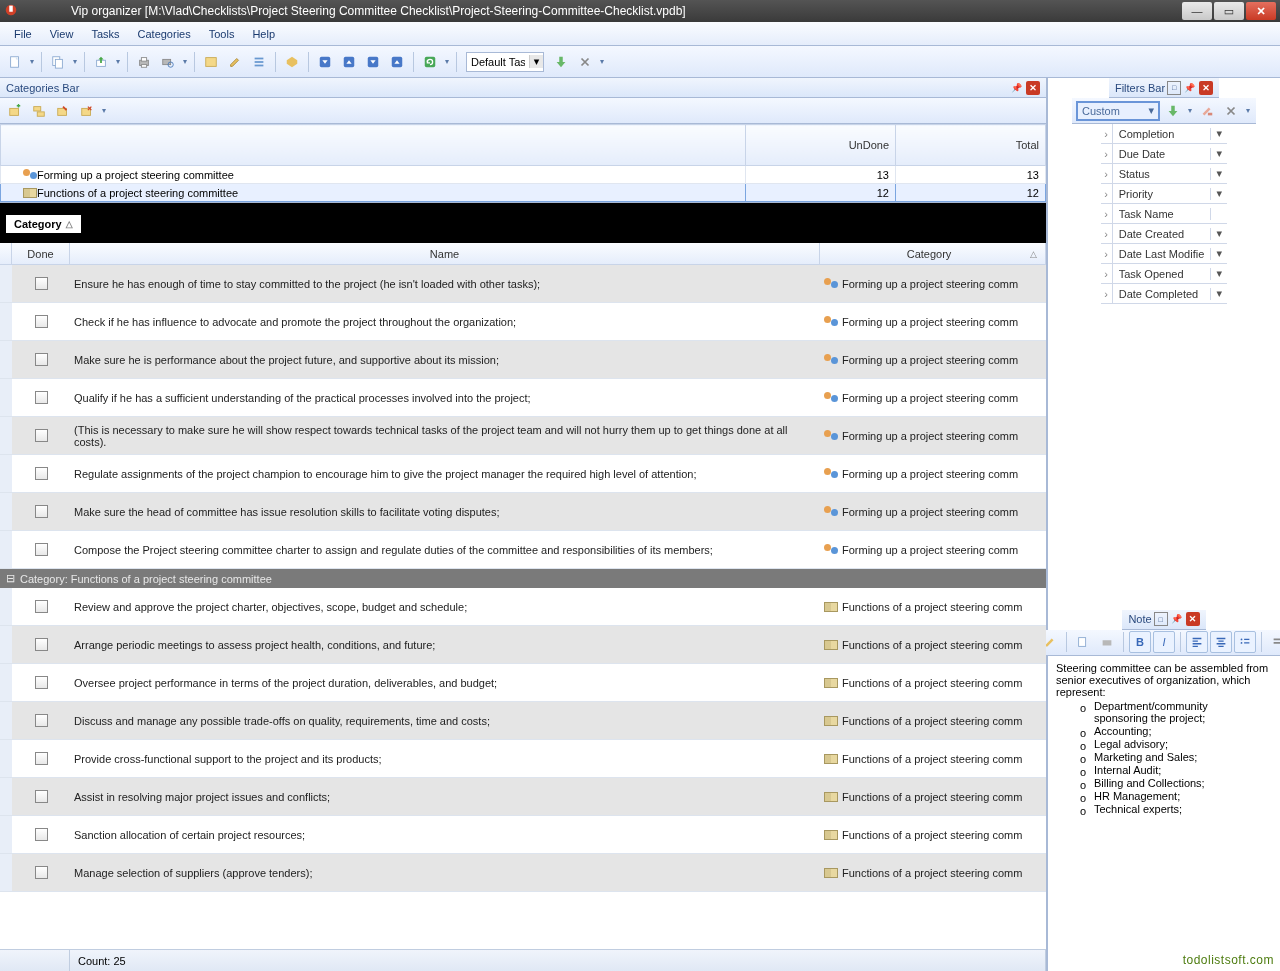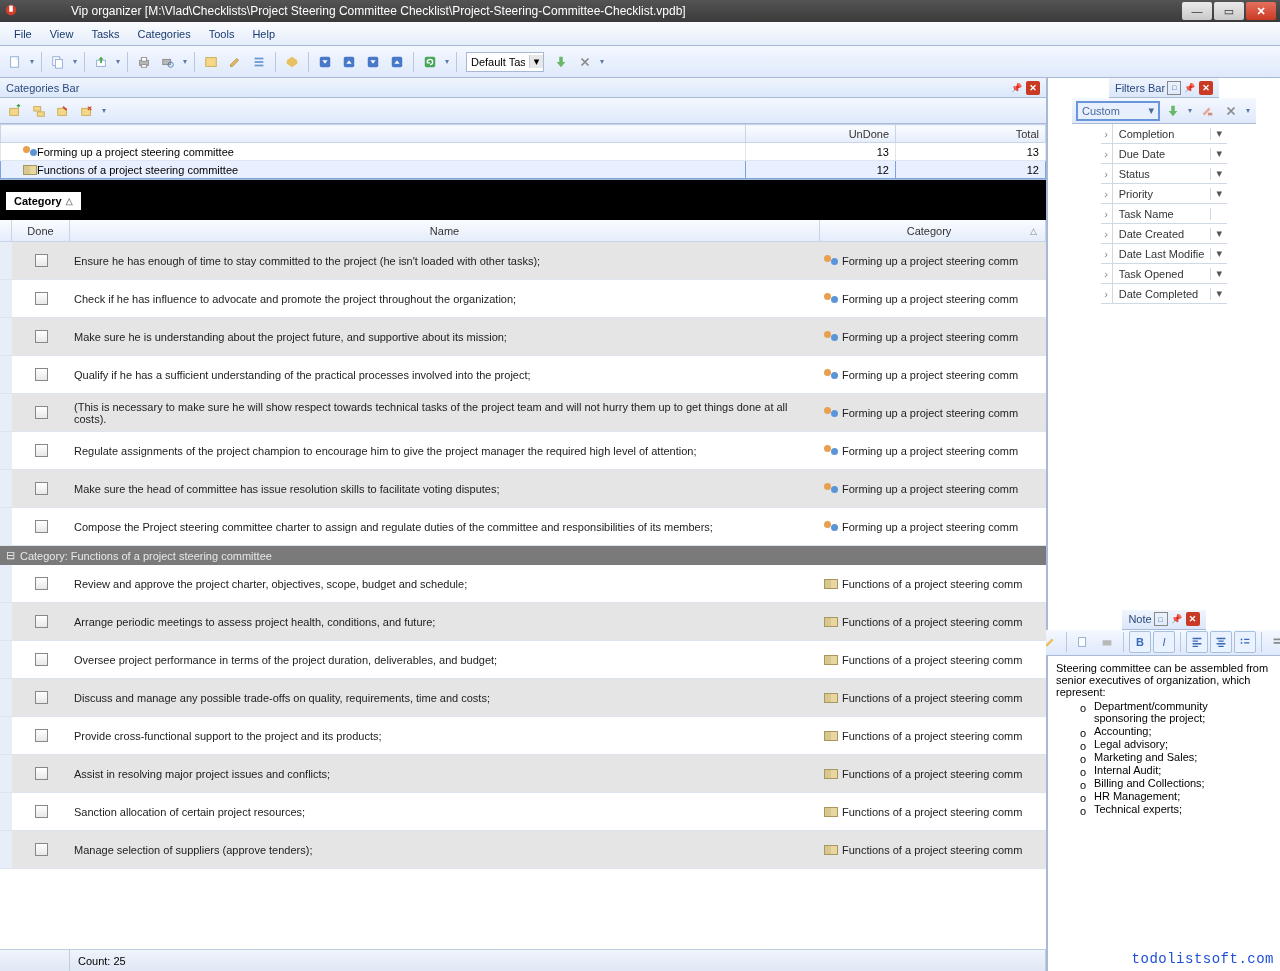--- a/index.html
+++ b/index.html
@@ -26,21 +26,21 @@
 .right { width: 232px; display: flex; flex-direction: column; align-items: center; }
 .panelhdr { height: 20px; background: linear-gradient(#f0f5fd,#dbe7fa); border-bottom: 1px solid #a8b9d6; display: flex; align-items: center; padding: 0 6px; color: #2a4a7e; }
 .panelhdr .ptitle { flex: 1; }
 .panelhdr .pbtn { width: 14px; height: 14px; margin-left: 2px; display: flex; align-items: center; justify-content: center; font-size: 9px; }
 .pbtn.pin { color: #5a7aa8; }
 .pbtn.x { background: #c93a25; color: #fff; border-radius: 2px; font-weight: bold; }
 .pbtn.max2 { border: 1px solid #888; font-size: 7px; }
 .subtool { height: 26px; background: linear-gradient(#f4f8ff,#dfe9fb); border-bottom: 1px solid #a8b9d6; display: flex; align-items: center; padding: 0 4px; gap: 2px; }
 .cattbl { background: #fff; border-bottom: 1px solid #a8b9d6; }
 .cattbl table { width: 100%; border-collapse: collapse; }
-.cattbl th { background: linear-gradient(#fafcff,#e5edfb); border: 1px solid #c8d4e8; padding: 2px 6px; text-align: left; font-weight: normal; color: #333; height: 18px; }
+.cattbl th { background: linear-gradient(#fafcff,#e5edfb); border: 1px solid #c8d4e8; padding: 14px 6px; text-align: left; font-weight: normal; color: #333; height: 18px; }
 .cattbl th.num { text-align: right; width: 150px; }
 .cattbl td { border: 1px solid #e0e6f0; padding: 2px 6px; height: 18px; }
 .cattbl td.num { text-align: right; }
 .cattbl tr.sel td { background: #e8f0ff; border: 1px solid #7aa5e0; }
 .catname { display: flex; align-items: center; padding-left: 16px; }
 .grouphdr { background: #000; color: #fff; padding: 12px 6px 10px; display: flex; align-items: center; }
 .grouphdr .chip { background: #fff; color: #000; padding: 3px 8px; font-weight: bold; display: flex; align-items: center; gap: 4px; }
 .grouphdr .chip .tri { color: #888; font-size: 9px; }
 .gridhdr { display: flex; background: linear-gradient(#fafcff,#e5edfb); border-bottom: 1px solid #c8d4e8; height: 22px; }
 .gridhdr > div { border-right: 1px solid #c8d4e8; display: flex; align-items: center; justify-content: center; color: #333; }
@@ -66,21 +66,21 @@
 .flt-combo .dd { margin-left: auto; }
 .flt-list { background: #fff; }
 .flt-row { display: flex; border-bottom: 1px solid #d0d8e8; height: 20px; align-items: center; }
 .flt-row .lbl { flex: 1; padding: 0 6px; color: #333; border-right: 1px solid #d0d8e8; }
 .flt-row .dd { width: 16px; text-align: center; color: #555; }
 .flt-row .exp { width: 12px; border-right: 1px solid #d0d8e8; text-align: center; color: #888; align-self: stretch; display: flex; align-items: center; justify-content: center; }
 .note-area { flex: 1; overflow-y: auto; padding: 6px 8px; font-family: "Times New Roman", serif; font-size: 14px; color: #000; background: #fff; }
 .note-area ul { list-style: none; padding-left: 12px; }
 .note-area li { padding-left: 14px; position: relative; margin: 1px 12px; }
 .note-area li:before { content: "o"; position: absolute; left: 0; font-size: 11px; top: 2px; }
-.watermark { position: fixed; bottom: 4px; right: 6px; color: #1d4ed8; font-family: Liberation Mono, monospace; font-size: 14px; letter-spacing: 0.5px; }
+.watermark { position: fixed; bottom: 4px; right: 6px; color: #4d7c0f; font-family: Liberation Sans, sans-serif; font-size: 12px; letter-spacing: 0.5px; }
 .icon-people { width: 14px; height: 12px; position: relative; }
 .icon-people:before { content: ""; position: absolute; width: 7px; height: 7px; border-radius: 50%; background: #e8a050; left: 0; top: 0; }
 .icon-people:after { content: ""; position: absolute; width: 7px; height: 7px; border-radius: 50%; background: #5a95d8; right: 0; top: 3px; }
 .icon-book { width: 14px; height: 10px; background: linear-gradient(90deg, #d8c890 50%, #e8d8a0 50%); border: 1px solid #a89860; }
 svg.ic { width: 14px; height: 14px; }
 </style>
 </head>
 <body>
 
 <div class="titlebar">
@@ -329,21 +329,21 @@
           <div class="c-cat">
             <span class="icon-people"></span>
             <span>Forming up a project steering comm</span>
           </div>
         </div>
         <div class="grow odd">
           <div class="c-exp"></div>
           <div class="c-done">
             <div class="chk"></div>
           </div>
-          <div class="c-name">Make sure he is understanding about the project future, and supportive about its mission;</div>
+          <div class="c-name">Make sure he is performance about the project future, and supportive about its mission;</div>
           <div class="c-cat">
             <span class="icon-people"></span>
             <span>Forming up a project steering comm</span>
           </div>
         </div>
         <div class="grow">
           <div class="c-exp"></div>
           <div class="c-done">
             <div class="chk"></div>
           </div>

